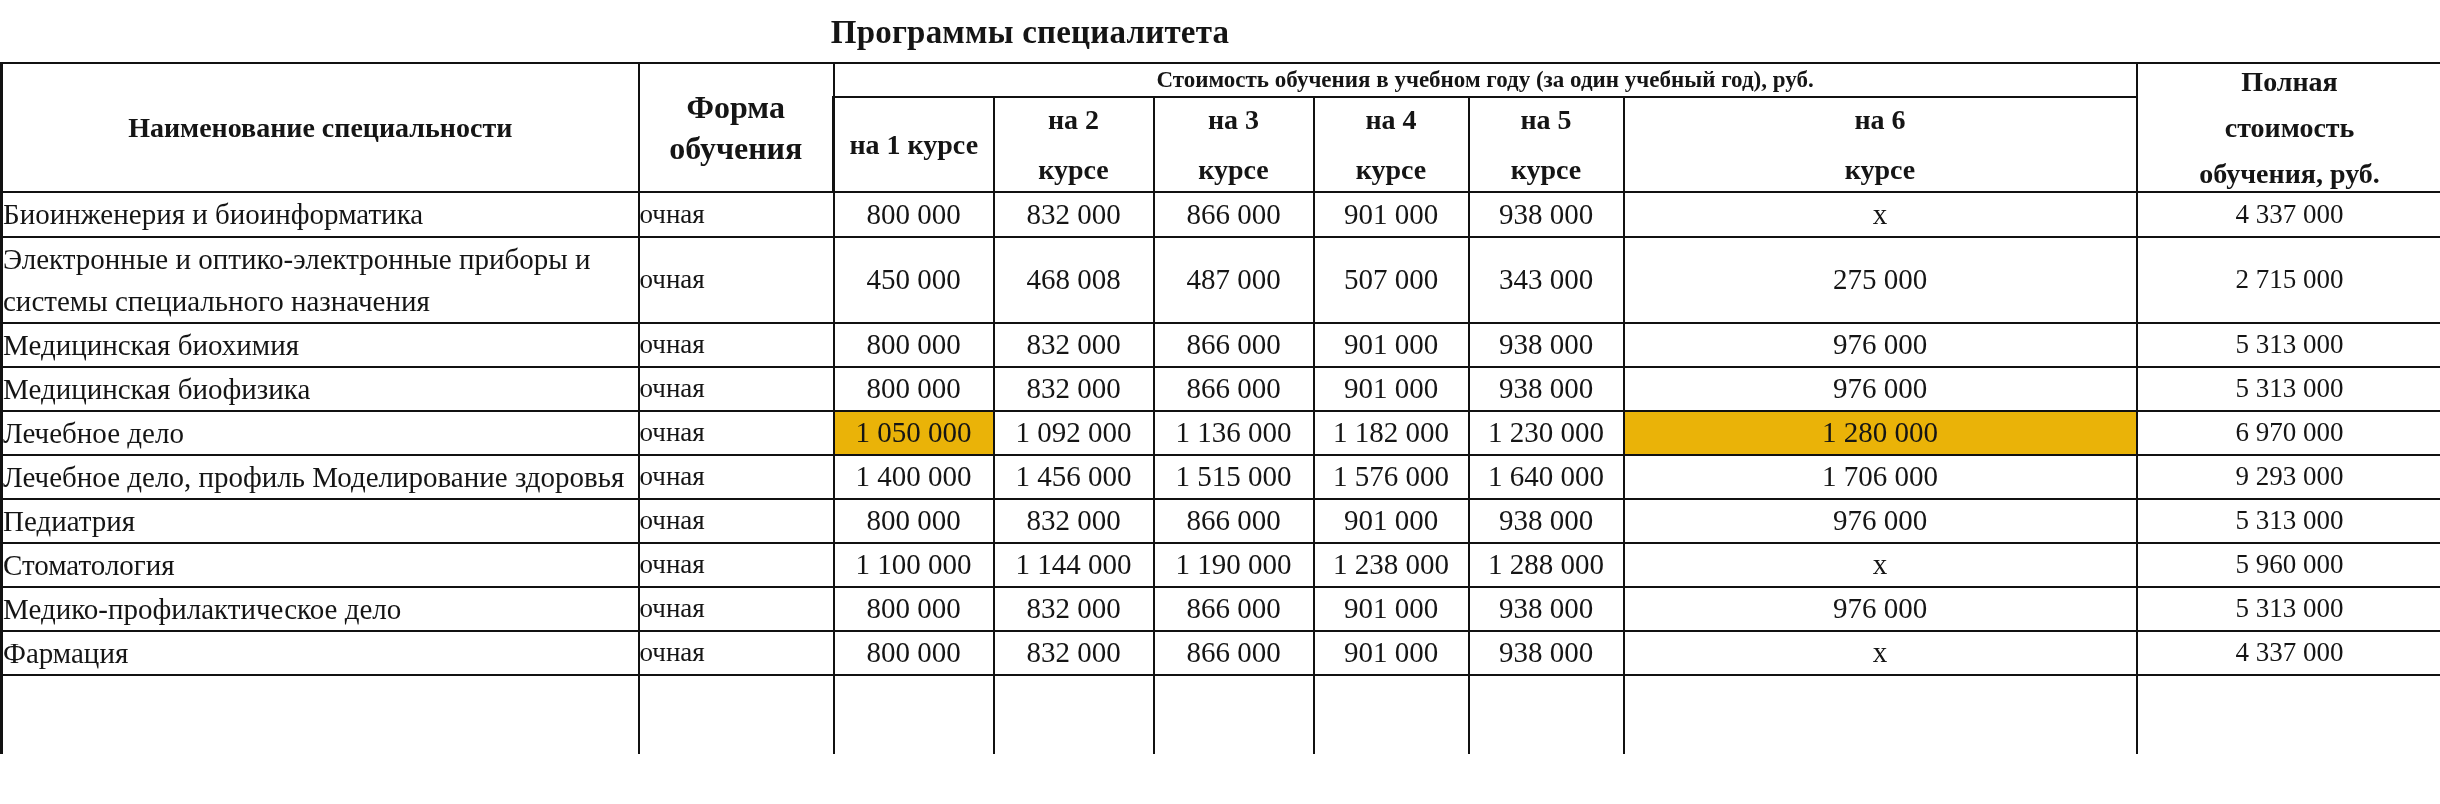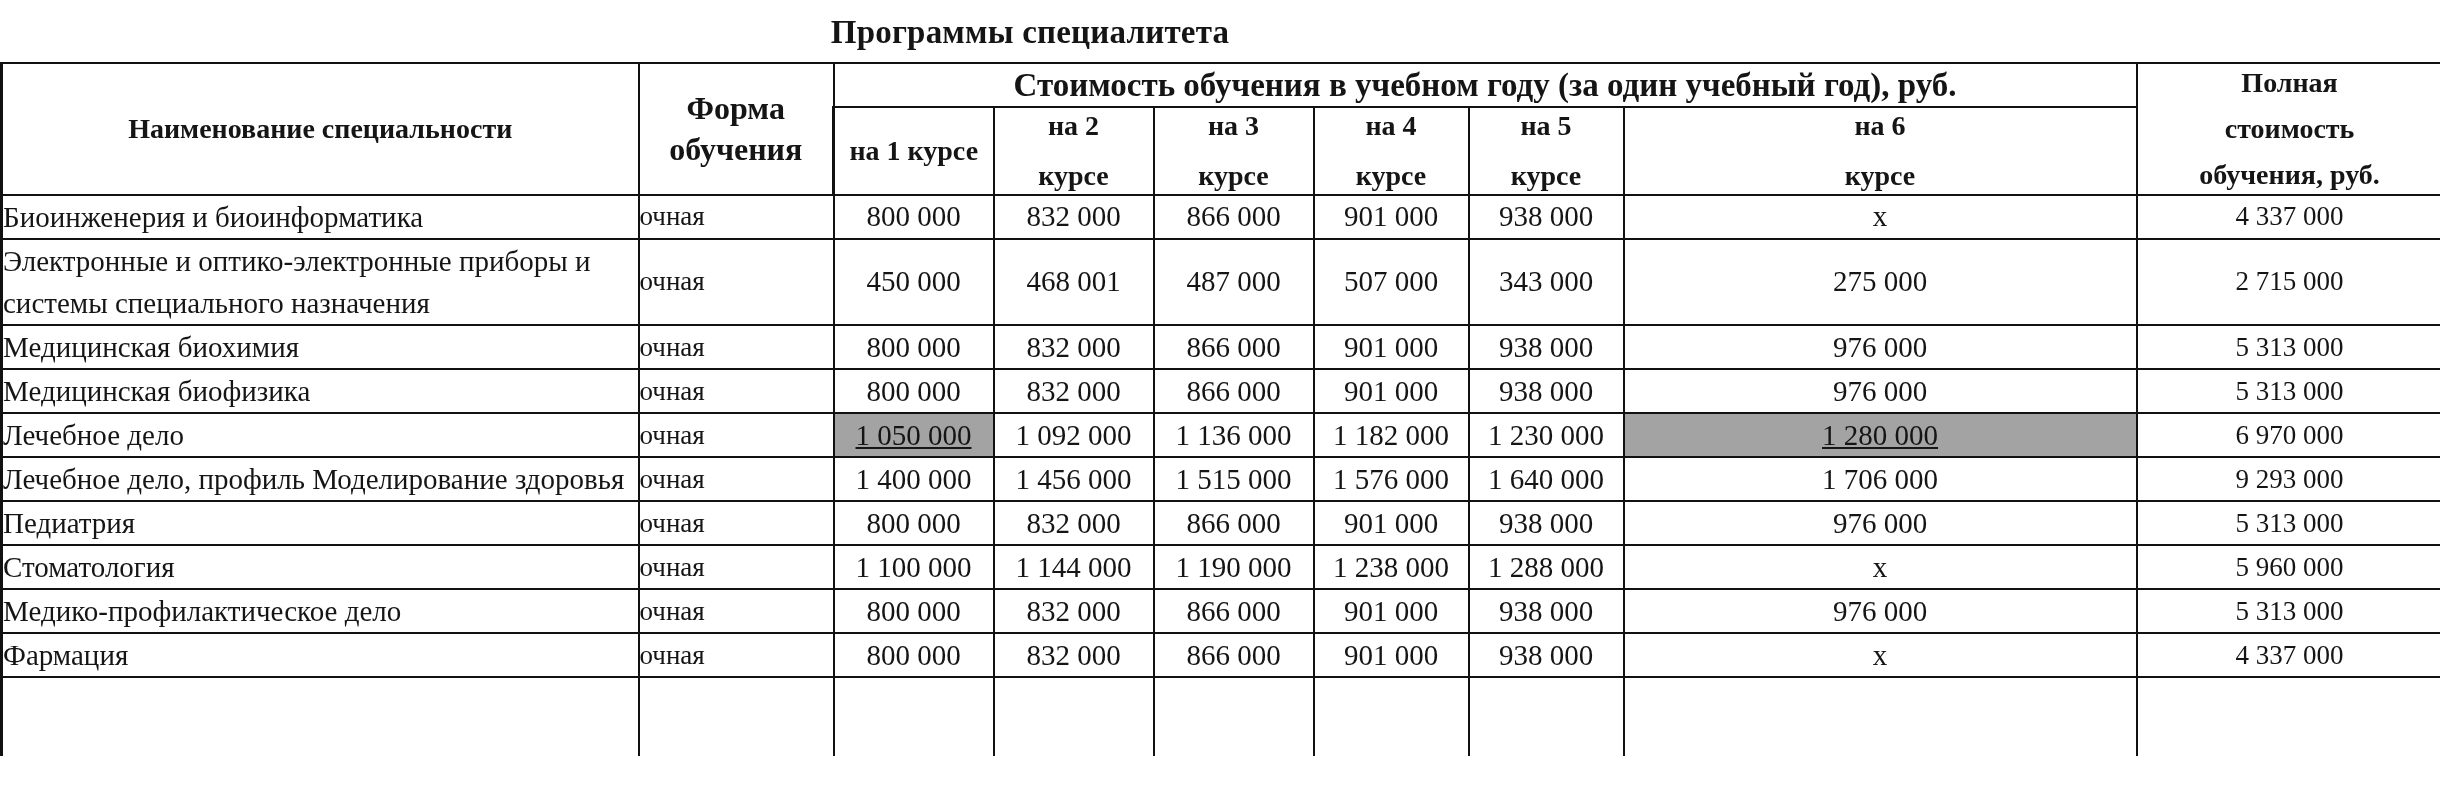--- a/index.html
+++ b/index.html
@@ -56,21 +56,21 @@
   table.price-table tr > *:last-child  { border-right-width: 0; }
 
   th {
     font-weight: bold;
     text-align: center;
     line-height: 1.28;
   }
 
   .th-name      { padding: 6px 10px; font-size: 28px; }
   .th-form      { padding: 6px 6px;  font-size: 32px; }
-  .th-group     { padding: 7px 8px;  font-size: 33px; white-space: nowrap; text-align: center; }
+  .th-group     { padding: 7px 8px;  font-size: 23px; white-space: nowrap; text-align: center; }
   .th-course    { padding: 6px 6px;  font-size: 28px; }
   .th-total     { padding: 6px 8px;  font-size: 28px; }
 
   
   .th-course .l1 { display: block; }
   .th-course .l2 { display: block; margin-top: 14px; }
 
   .th-total .l { display: block; }
   .th-total .l + .l { margin-top: 10px; }
 
@@ -86,21 +86,21 @@
     font-size: 27px;
     border-radius: 9px;
   }
   td.c-num {
     text-align: center;
     padding: 7px 6px 9px 6px;
     font-size: 29px;
     white-space: nowrap;
   }
   td.c-num.c-total { font-size: 27px; }
-  td.c-num.hl { background: #a3a3a3; text-decoration: underline; }
+  td.c-num.hl { background: #eab308; }
 
   
   tr.blank-row td { height: 78px; border-bottom-width: 0; }
 
   
   col.w-name   { width: 637px; }
   col.w-form   { width: 195px; }
   col.w-c1     { width: 160px; }
   col.w-c2     { width: 160px; }
   col.w-c3     { width: 160px; }
@@ -176,21 +176,21 @@
           <td class="c-num">866 000</td>
           <td class="c-num">901 000</td>
           <td class="c-num">938 000</td>
           <td class="c-num">х</td>
           <td class="c-num c-total">4 337 000</td>
         </tr>
         <tr>
           <td class="c-name">Электронные и оптико-электронные приборы и системы специального назначения</td>
           <td class="c-form">очная</td>
           <td class="c-num">450 000</td>
-          <td class="c-num">468 001</td>
+          <td class="c-num">468 008</td>
           <td class="c-num">487 000</td>
           <td class="c-num">507 000</td>
           <td class="c-num">343 000</td>
           <td class="c-num">275 000</td>
           <td class="c-num c-total">2 715 000</td>
         </tr>
         <tr>
           <td class="c-name">Медицинская биохимия</td>
           <td class="c-form">очная</td>
           <td class="c-num">800 000</td>

